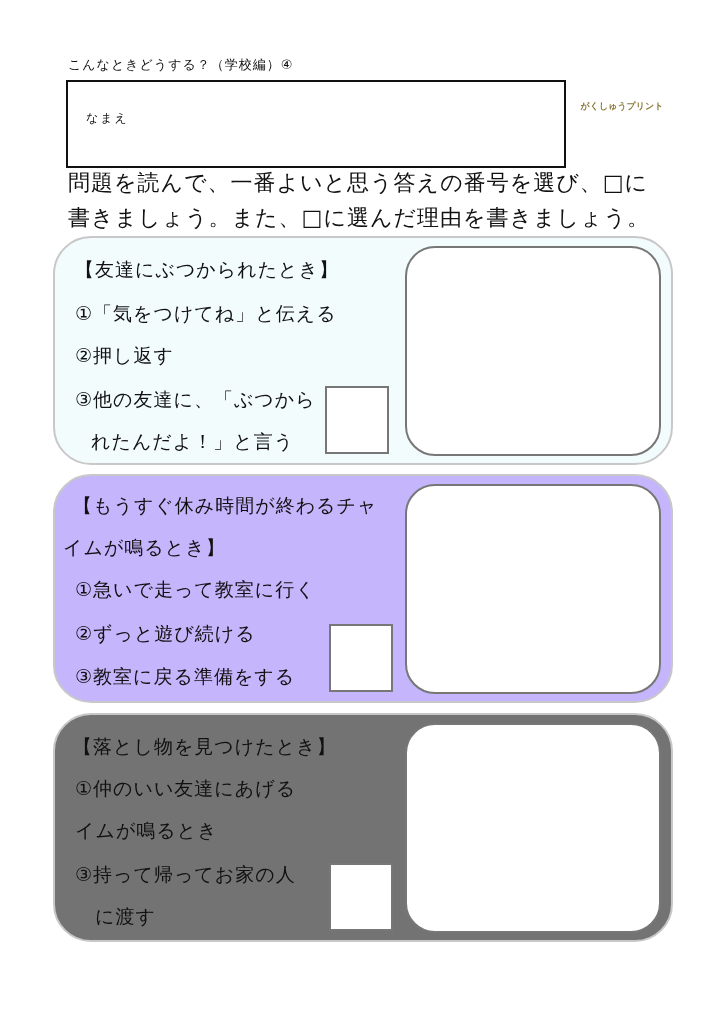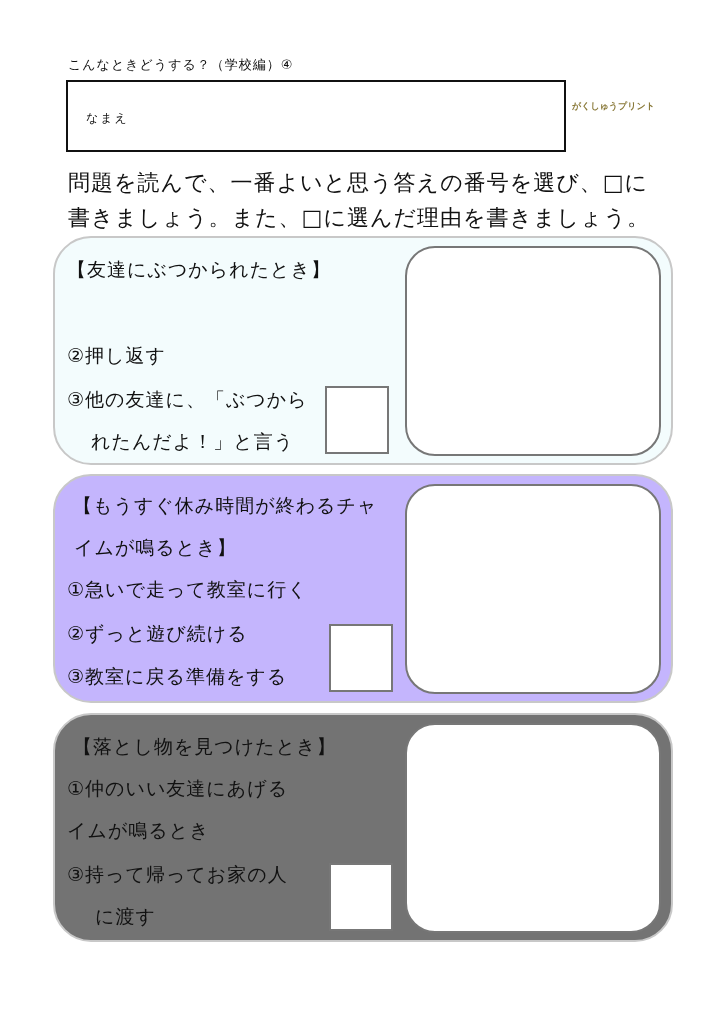--- a/index.html
+++ b/index.html
@@ -1,22 +1,22 @@
 <!DOCTYPE html>
 <html><head>
 <meta charset="utf-8">
 <style>
   html, body { margin:0; padding:0; }
   body { width:724px; height:1024px; background:#ffffff; position:relative; overflow:hidden;
          font-family:"DejaVu Sans", sans-serif; color:#111; }
   .abs { position:absolute; }
   .title { left:68px; top:56px; font-size:13px; letter-spacing:1px; }
-  .namebox { left:66px; top:80px; width:500px; height:72px; border:2px solid #111; box-sizing:border-box; }
+  .namebox { left:66px; top:80px; width:500px; height:88px; border:2px solid #111; box-sizing:border-box; }
   .namelabel { position:absolute; left:18px; top:28px; font-size:12px; letter-spacing:2px; }
-  .logo { left:572px; top:100px; width:100px; }
+  .logo { left:572px; top:100px; width:100px; text-align:center; }
   .logo .small { font-size:9px; color:#8a7a3a; letter-spacing:0px; font-weight:bold; }
   .logo .big { font-size:17px; font-weight:bold; letter-spacing:1px; }
   .logo .big span:nth-child(1){color:#f08aa0;}
   .logo .big span:nth-child(2){color:#f0b040;}
   .logo .big span:nth-child(3){color:#f07a7a;}
   .logo .big span:nth-child(4){color:#8ac06a;}
   .logo .big span:nth-child(5){color:#6ab0e0;}
   .logo .big span:nth-child(6){color:#f0b040;}
 
   .instr { left:68px; font-size:22px; letter-spacing:1px; white-space:nowrap; }
@@ -25,50 +25,51 @@
 
   .panel { left:53px; width:620px; border:2px solid #c8c8c8; border-radius:38px; box-sizing:border-box; }
   .p1 { top:236px; height:229px; background:#f3fcfd; }
   .p2 { top:474px; height:229px; background:#c4b5fd; }
   .p3 { top:713px; height:229px; background:#737373; }
 
   .ans { position:absolute; left:350px; top:8px; width:256px; height:210px; border:2px solid #777;
          border-radius:30px; background:#fff; box-sizing:border-box; }
   .chk { position:absolute; width:64px; height:68px; border:2px solid #777; background:#fff; box-sizing:border-box; }
 
-  .line { position:absolute; left:12px; font-size:19px; letter-spacing:1px; white-space:nowrap; line-height:1; }
+  .line { position:absolute; left:20px; font-size:19px; letter-spacing:1px; white-space:nowrap; line-height:1; }
 </style>
 </head>
 <body>
 
 <div class="abs title">こんなときどうする？（学校編）④</div>
 
 <div class="abs namebox">
   <span class="namelabel">なまえ</span>
 </div>
 
 <div class="abs logo">
   <div class="small">がくしゅうプリント</div>
 </div>
 
 <div class="abs instr l1">問題を読んで、一番よいと思う答えの番号を選び、□に</div>
 <div class="abs instr l2">書きましょう。また、□に選んだ理由を書きましょう。</div>
 
 <div class="abs panel p1">
   <div class="line" style="top:22px;">【友達にぶつかられたとき】</div>
+  <div class="line" style="top:66px;">①「気をつけてね」と伝える</div>
   <div class="line" style="top:108px;">②押し返す</div>
   <div class="line" style="top:152px;text-align:right;">③他の友達に、「ぶつから</div>
   <div class="line" style="top:194px; left:36px;">れたんだよ！」と言う</div>
   <div class="chk" style="left:270px; top:148px;"></div>
   <div class="ans"></div>
 </div>
 
 <div class="abs panel p2">
   <div class="line" style="top:20px; left:18px;">【もうすぐ休み時間が終わるチャ</div>
-  <div class="line" style="top:62px; left:19px;">イムが鳴るとき】</div>
+  <div class="line" style="top:62px; left:8px;">イムが鳴るとき】</div>
   <div class="line" style="top:104px;">①急いで走って教室に行く</div>
   <div class="line" style="top:148px;">②ずっと遊び続ける</div>
   <div class="line" style="top:191px;">③教室に戻る準備をする</div>
   <div class="chk" style="left:274px; top:148px;"></div>
   <div class="ans"></div>
 </div>
 
 <div class="abs panel p3">
   <div class="line" style="top:22px; left:18px;">【落とし物を見つけたとき】</div>
   <div class="line" style="top:64px;">①仲のいい友達にあげる</div>

